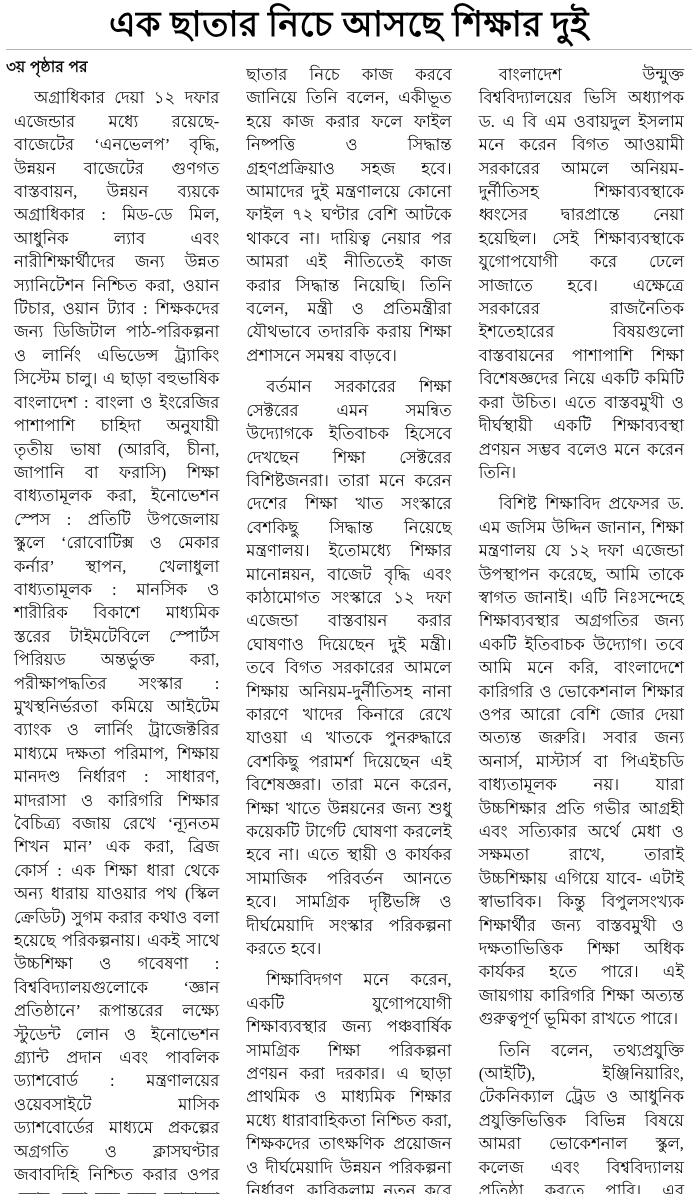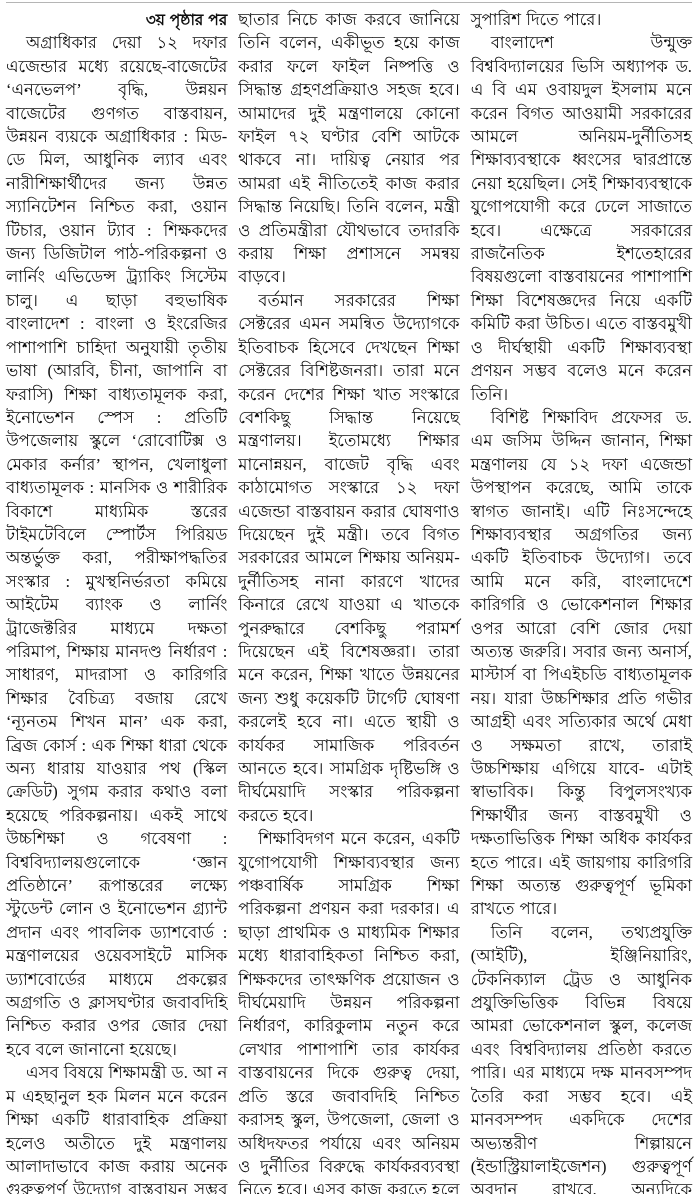--- a/index.html
+++ b/index.html
@@ -46,56 +46,56 @@
     font-size: 16.5px;
     line-height: 23.4px;
     text-align: justify;
     word-spacing: 1px;
     color: #0d0d0d;
   }
   .lead-note {
     margin: 0;
     font-weight: bold;
     font-size: 15.5px;
-    text-align: right;
+    text-align: left;
   }
   .para {
-    margin: 0;
+    margin: 8px;
   }
   .indent {
     text-indent: 20px;
     font-family: Liberation Serif, serif;
   }
   .noindent {
     text-indent: 0;
   }
 </style>
 </head>
 <body>
 
 <div class="page">
 
+  <h1 class="headline">এক ছাতার নিচে আসছে শিক্ষার দুই</h1>
 
   <hr class="headline-rule">
 
   <div class="columns">
 
     <div class="col">
       <p class="lead-note">৩য় পৃষ্ঠার পর</p>
       <p class="para indent">অগ্রাধিকার দেয়া ১২ দফার এজেন্ডার মধ্যে রয়েছে-বাজেটের ‘এনভেলপ’ বৃদ্ধি, উন্নয়ন বাজেটের গুণগত বাস্তবায়ন, উন্নয়ন ব্যয়কে অগ্রাধিকার : মিড-ডে মিল, আধুনিক ল্যাব এবং নারীশিক্ষার্থীদের জন্য উন্নত স্যানিটেশন নিশ্চিত করা, ওয়ান টিচার, ওয়ান ট্যাব : শিক্ষকদের জন্য ডিজিটাল পাঠ-পরিকল্পনা ও লার্নিং এভিডেন্স ট্র্যাকিং সিস্টেম চালু। এ ছাড়া বহুভাষিক বাংলাদেশ : বাংলা ও ইংরেজির পাশাপাশি চাহিদা অনুযায়ী তৃতীয় ভাষা (আরবি, চীনা, জাপানি বা ফরাসি) শিক্ষা বাধ্যতামূলক করা, ইনোভেশন স্পেস : প্রতিটি উপজেলায় স্কুলে ‘রোবোটিক্স ও মেকার কর্নার’ স্থাপন, খেলাধুলা বাধ্যতামূলক : মানসিক ও শারীরিক বিকাশে মাধ্যমিক স্তরের টাইমটেবিলে স্পোর্টস পিরিয়ড অন্তর্ভুক্ত করা, পরীক্ষাপদ্ধতির সংস্কার : মুখস্থনির্ভরতা কমিয়ে আইটেম ব্যাংক ও লার্নিং ট্রাজেক্টরির মাধ্যমে দক্ষতা পরিমাপ, শিক্ষায় মানদণ্ড নির্ধারণ : সাধারণ, মাদরাসা ও কারিগরি শিক্ষার বৈচিত্র্য বজায় রেখে ‘ন্যূনতম শিখন মান’ এক করা, ব্রিজ কোর্স : এক শিক্ষা ধারা থেকে অন্য ধারায় যাওয়ার পথ (স্কিল ক্রেডিট) সুগম করার কথাও বলা হয়েছে পরিকল্পনায়। একই সাথে উচ্চশিক্ষা ও গবেষণা : বিশ্ববিদ্যালয়গুলোকে ‘জ্ঞান প্রতিষ্ঠানে’ রূপান্তরের লক্ষ্যে স্টুডেন্ট লোন ও ইনোভেশন গ্র্যান্ট প্রদান এবং পাবলিক ড্যাশবোর্ড : মন্ত্রণালয়ের ওয়েবসাইটে মাসিক ড্যাশবোর্ডের মাধ্যমে প্রকল্পের অগ্রগতি ও ক্লাসঘণ্টার জবাবদিহি নিশ্চিত করার ওপর জোর দেয়া হবে বলে জানানো হয়েছে।</p>
       <p class="para indent">এসব বিষয়ে শিক্ষামন্ত্রী ড. আ ন ম এহছানুল হক মিলন মনে করেন শিক্ষা একটি ধারাবাহিক প্রক্রিয়া হলেও অতীতে দুই মন্ত্রণালয় আলাদাভাবে কাজ করায় অনেক গুরুত্বপূর্ণ উদ্যোগ বাস্তবায়ন সম্ভব হয়নি। আমি নিজে প্রতিমন্ত্রী থাকাকালে (২০০১ থেকে ২০০৬ পর্যন্ত) প্রাইমারি শিক্ষাকে ক্লাস ওয়ান থেকে এইট পর্যন্ত সম্প্রসারণ এবং পরবর্তী স্তর পুনর্গঠনের চিন্তা থাকলেও দুই মন্ত্রণালয়ের বিভাজনের কারণে তা কার্যকর করা যায়নি। বর্তমানে দুই মন্ত্রণালয় একই</p>
     </div>
 
     <div class="col">
       <p class="para noindent">ছাতার নিচে কাজ করবে জানিয়ে তিনি বলেন, একীভূত হয়ে কাজ করার ফলে ফাইল নিষ্পত্তি ও সিদ্ধান্ত গ্রহণপ্রক্রিয়াও সহজ হবে। আমাদের দুই মন্ত্রণালয়ে কোনো ফাইল ৭২ ঘণ্টার বেশি আটকে থাকবে না। দায়িত্ব নেয়ার পর আমরা এই নীতিতেই কাজ করার সিদ্ধান্ত নিয়েছি। তিনি বলেন, মন্ত্রী ও প্রতিমন্ত্রীরা যৌথভাবে তদারকি করায় শিক্ষা প্রশাসনে সমন্বয় বাড়বে।</p>
       <p class="para indent">বর্তমান সরকারের শিক্ষা সেক্টরের এমন সমন্বিত উদ্যোগকে ইতিবাচক হিসেবে দেখছেন শিক্ষা সেক্টরের বিশিষ্টজনরা। তারা মনে করেন দেশের শিক্ষা খাত সংস্কারে বেশকিছু সিদ্ধান্ত নিয়েছে মন্ত্রণালয়। ইতোমধ্যে শিক্ষার মানোন্নয়ন, বাজেট বৃদ্ধি এবং কাঠামোগত সংস্কারে ১২ দফা এজেন্ডা বাস্তবায়ন করার ঘোষণাও দিয়েছেন দুই মন্ত্রী। তবে বিগত সরকারের আমলে শিক্ষায় অনিয়ম-দুর্নীতিসহ নানা কারণে খাদের কিনারে রেখে যাওয়া এ খাতকে পুনরুদ্ধারে বেশকিছু পরামর্শ দিয়েছেন এই বিশেষজ্ঞরা। তারা মনে করেন, শিক্ষা খাতে উন্নয়নের জন্য শুধু কয়েকটি টার্গেট ঘোষণা করলেই হবে না। এতে স্থায়ী ও কার্যকর সামাজিক পরিবর্তন আনতে হবে। সামগ্রিক দৃষ্টিভঙ্গি ও দীর্ঘমেয়াদি সংস্কার পরিকল্পনা করতে হবে।</p>
       <p class="para indent">শিক্ষাবিদগণ মনে করেন, একটি যুগোপযোগী শিক্ষাব্যবস্থার জন্য পঞ্চবার্ষিক সামগ্রিক শিক্ষা পরিকল্পনা প্রণয়ন করা দরকার। এ ছাড়া প্রাথমিক ও মাধ্যমিক শিক্ষার মধ্যে ধারাবাহিকতা নিশ্চিত করা, শিক্ষকদের তাৎক্ষণিক প্রয়োজন ও দীর্ঘমেয়াদি উন্নয়ন পরিকল্পনা নির্ধারণ, কারিকুলাম নতুন করে লেখার পাশাপাশি তার কার্যকর বাস্তবায়নের দিকে গুরুত্ব দেয়া, প্রতি স্তরে জবাবদিহি নিশ্চিত করাসহ স্কুল, উপজেলা, জেলা ও অধিদফতর পর্যায়ে এবং অনিয়ম ও দুর্নীতির বিরুদ্ধে কার্যকরব্যবস্থা নিতে হবে। এসব কাজ করতে হলে গতানুগতিক প্রশাসনিক কাঠামোর বাইরে গিয়ে একটি বিশেষজ্ঞ টাস্কফোর্স গঠন করা প্রয়োজন। কারণ, অতীতে বিদ্যমান কাঠামো দিয়ে কাঙ্ক্ষিত ফল পাওয়া যায়নি। একটি দক্ষ ও স্বাধীন টাস্কফোর্স জরুরি বিষয়গুলো চিহ্নিত করে সরকারের কাছে বাস্তবসম্মত</p>
     </div>
 
     <div class="col">
-      <p class="para noindent">সুপারিশ দিতে পারে।</p>
       <p class="para indent">বাংলাদেশ উন্মুক্ত বিশ্ববিদ্যালয়ের ভিসি অধ্যাপক ড. এ বি এম ওবায়দুল ইসলাম মনে করেন বিগত আওয়ামী সরকারের আমলে অনিয়ম-দুর্নীতিসহ শিক্ষাব্যবস্থাকে ধ্বংসের দ্বারপ্রান্তে নেয়া হয়েছিল। সেই শিক্ষাব্যবস্থাকে যুগোপযোগী করে ঢেলে সাজাতে হবে। এক্ষেত্রে সরকারের রাজনৈতিক ইশতেহারের বিষয়গুলো বাস্তবায়নের পাশাপাশি শিক্ষা বিশেষজ্ঞদের নিয়ে একটি কমিটি করা উচিত। এতে বাস্তবমুখী ও দীর্ঘস্থায়ী একটি শিক্ষাব্যবস্থা প্রণয়ন সম্ভব বলেও মনে করেন তিনি।</p>
       <p class="para indent">বিশিষ্ট শিক্ষাবিদ প্রফেসর ড. এম জসিম উদ্দিন জানান, শিক্ষা মন্ত্রণালয় যে ১২ দফা এজেন্ডা উপস্থাপন করেছে, আমি তাকে স্বাগত জানাই। এটি নিঃসন্দেহে শিক্ষাব্যবস্থার অগ্রগতির জন্য একটি ইতিবাচক উদ্যোগ। তবে আমি মনে করি, বাংলাদেশে কারিগরি ও ভোকেশনাল শিক্ষার ওপর আরো বেশি জোর দেয়া অত্যন্ত জরুরি। সবার জন্য অনার্স, মাস্টার্স বা পিএইচডি বাধ্যতামূলক নয়। যারা উচ্চশিক্ষার প্রতি গভীর আগ্রহী এবং সত্যিকার অর্থে মেধা ও সক্ষমতা রাখে, তারাই উচ্চশিক্ষায় এগিয়ে যাবে- এটাই স্বাভাবিক। কিন্তু বিপুলসংখ্যক শিক্ষার্থীর জন্য বাস্তবমুখী ও দক্ষতাভিত্তিক শিক্ষা অধিক কার্যকর হতে পারে। এই জায়গায় কারিগরি শিক্ষা অত্যন্ত গুরুত্বপূর্ণ ভূমিকা রাখতে পারে।</p>
       <p class="para indent">তিনি বলেন, তথ্যপ্রযুক্তি (আইটি), ইঞ্জিনিয়ারিং, টেকনিক্যাল ট্রেড ও আধুনিক প্রযুক্তিভিত্তিক বিভিন্ন বিষয়ে আমরা ভোকেশনাল স্কুল, কলেজ এবং বিশ্ববিদ্যালয় প্রতিষ্ঠা করতে পারি। এর মাধ্যমে দক্ষ মানবসম্পদ তৈরি করা সম্ভব হবে। এই মানবসম্পদ একদিকে দেশের অভ্যন্তরীণ শিল্পায়নে (ইন্ডাস্ট্রিয়ালাইজেশন) গুরুত্বপূর্ণ অবদান রাখবে, অন্যদিকে আন্তর্জাতিক বাজারেও কাজ করার সুযোগ পাবে। বাংলাদেশেও আমরা যদি বৃহৎ পরিসরে কারিগরি শিক্ষায় শিক্ষার্থী প্রস্তুত করতে পারি, বিশেষ করে আইটি ও প্রযুক্তি খাত, তাহলে আমরা দক্ষ শ্রমশক্তি (স্কিলড লেবার) বিদেশে রফতানি করতে পারব। এর মাধ্যমে রেমিট্যান্স বৃদ্ধি পাবে এবং দেশের অর্থনীতি আরো শক্তিশালী হবে।</p>
     </div>
 
   </div>
 </div>
 
 </body></html>

